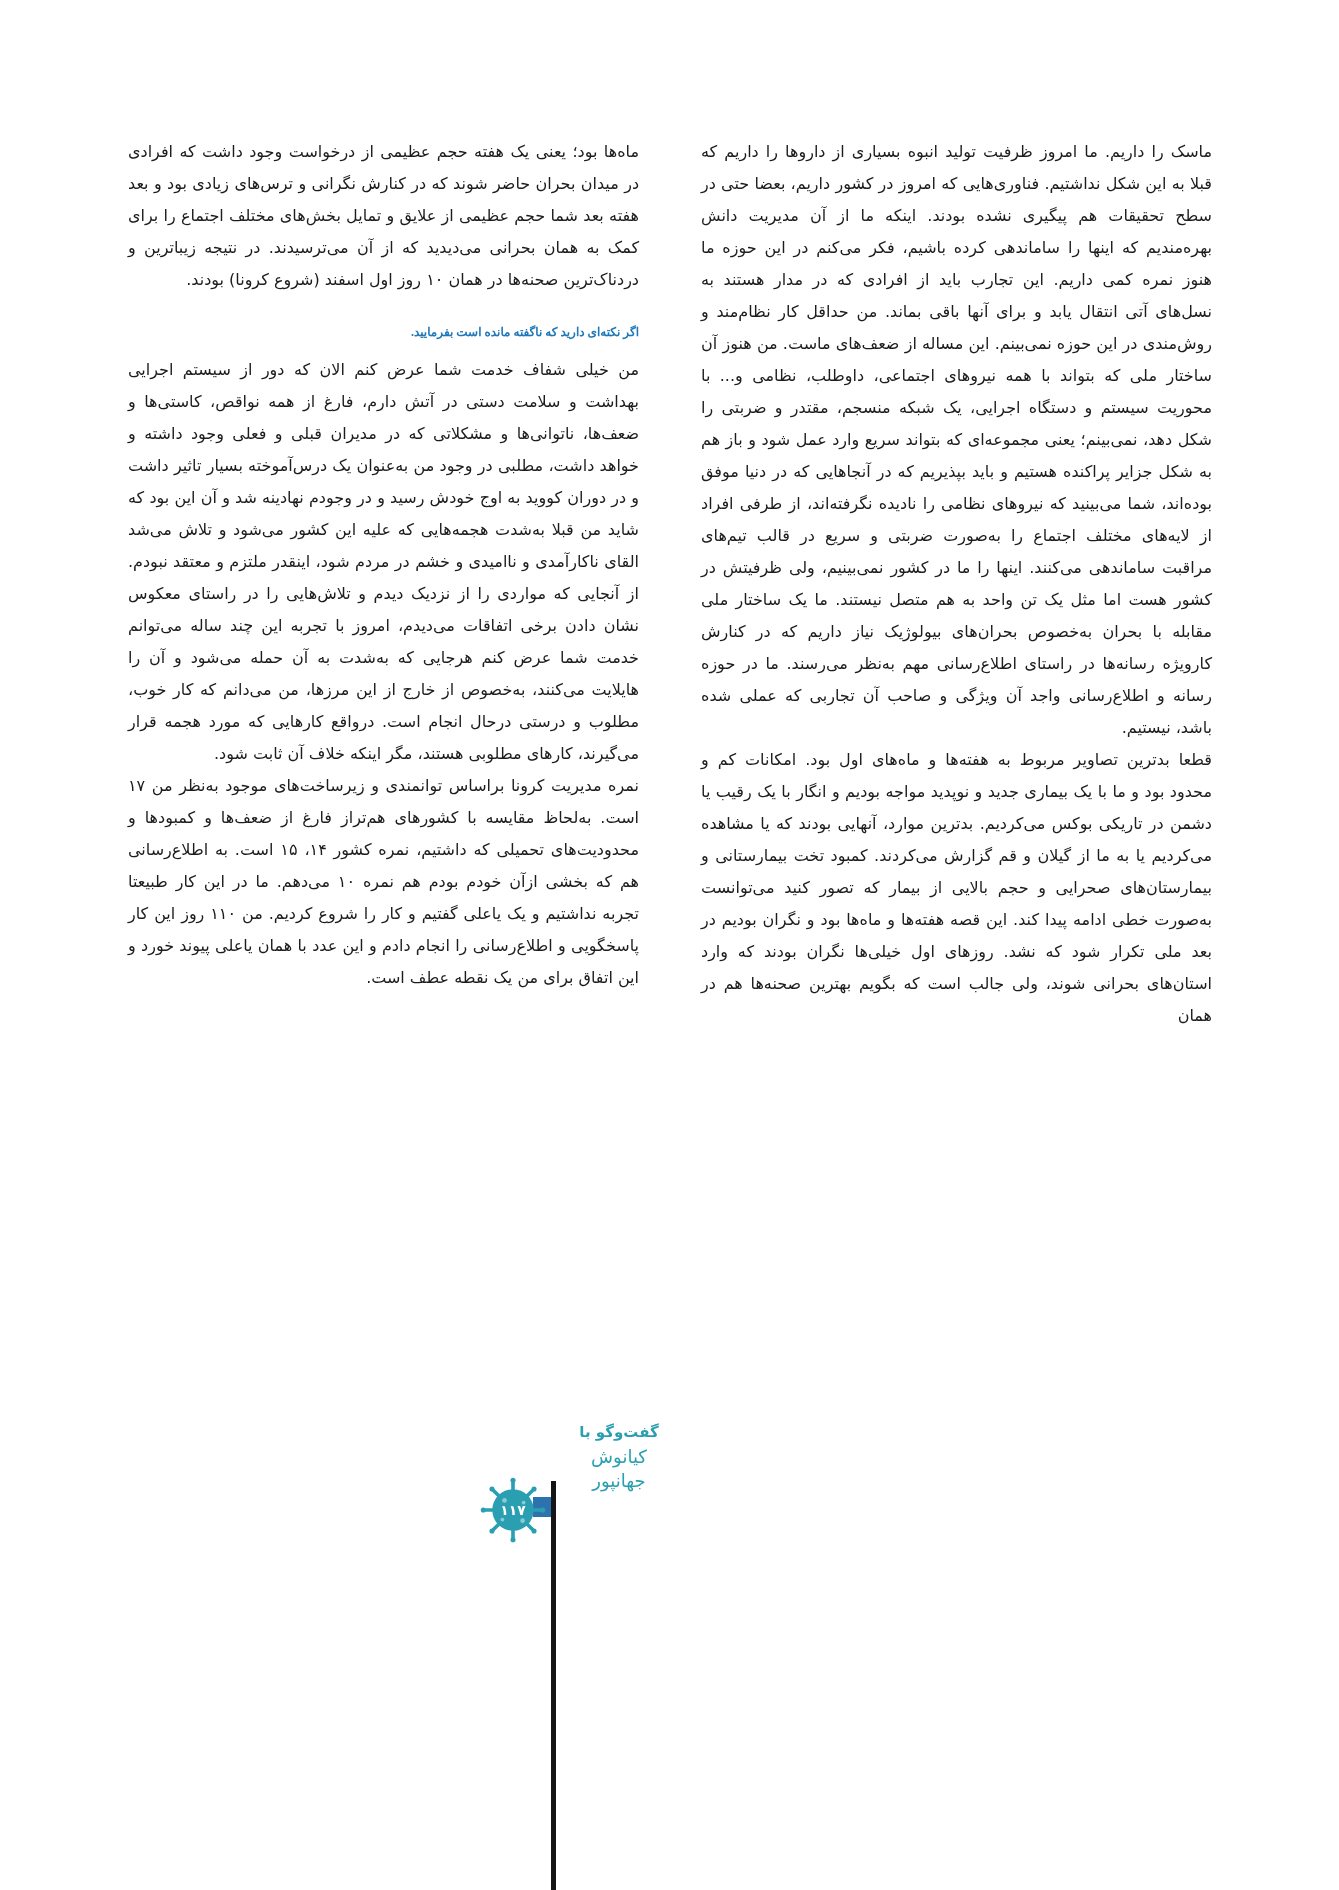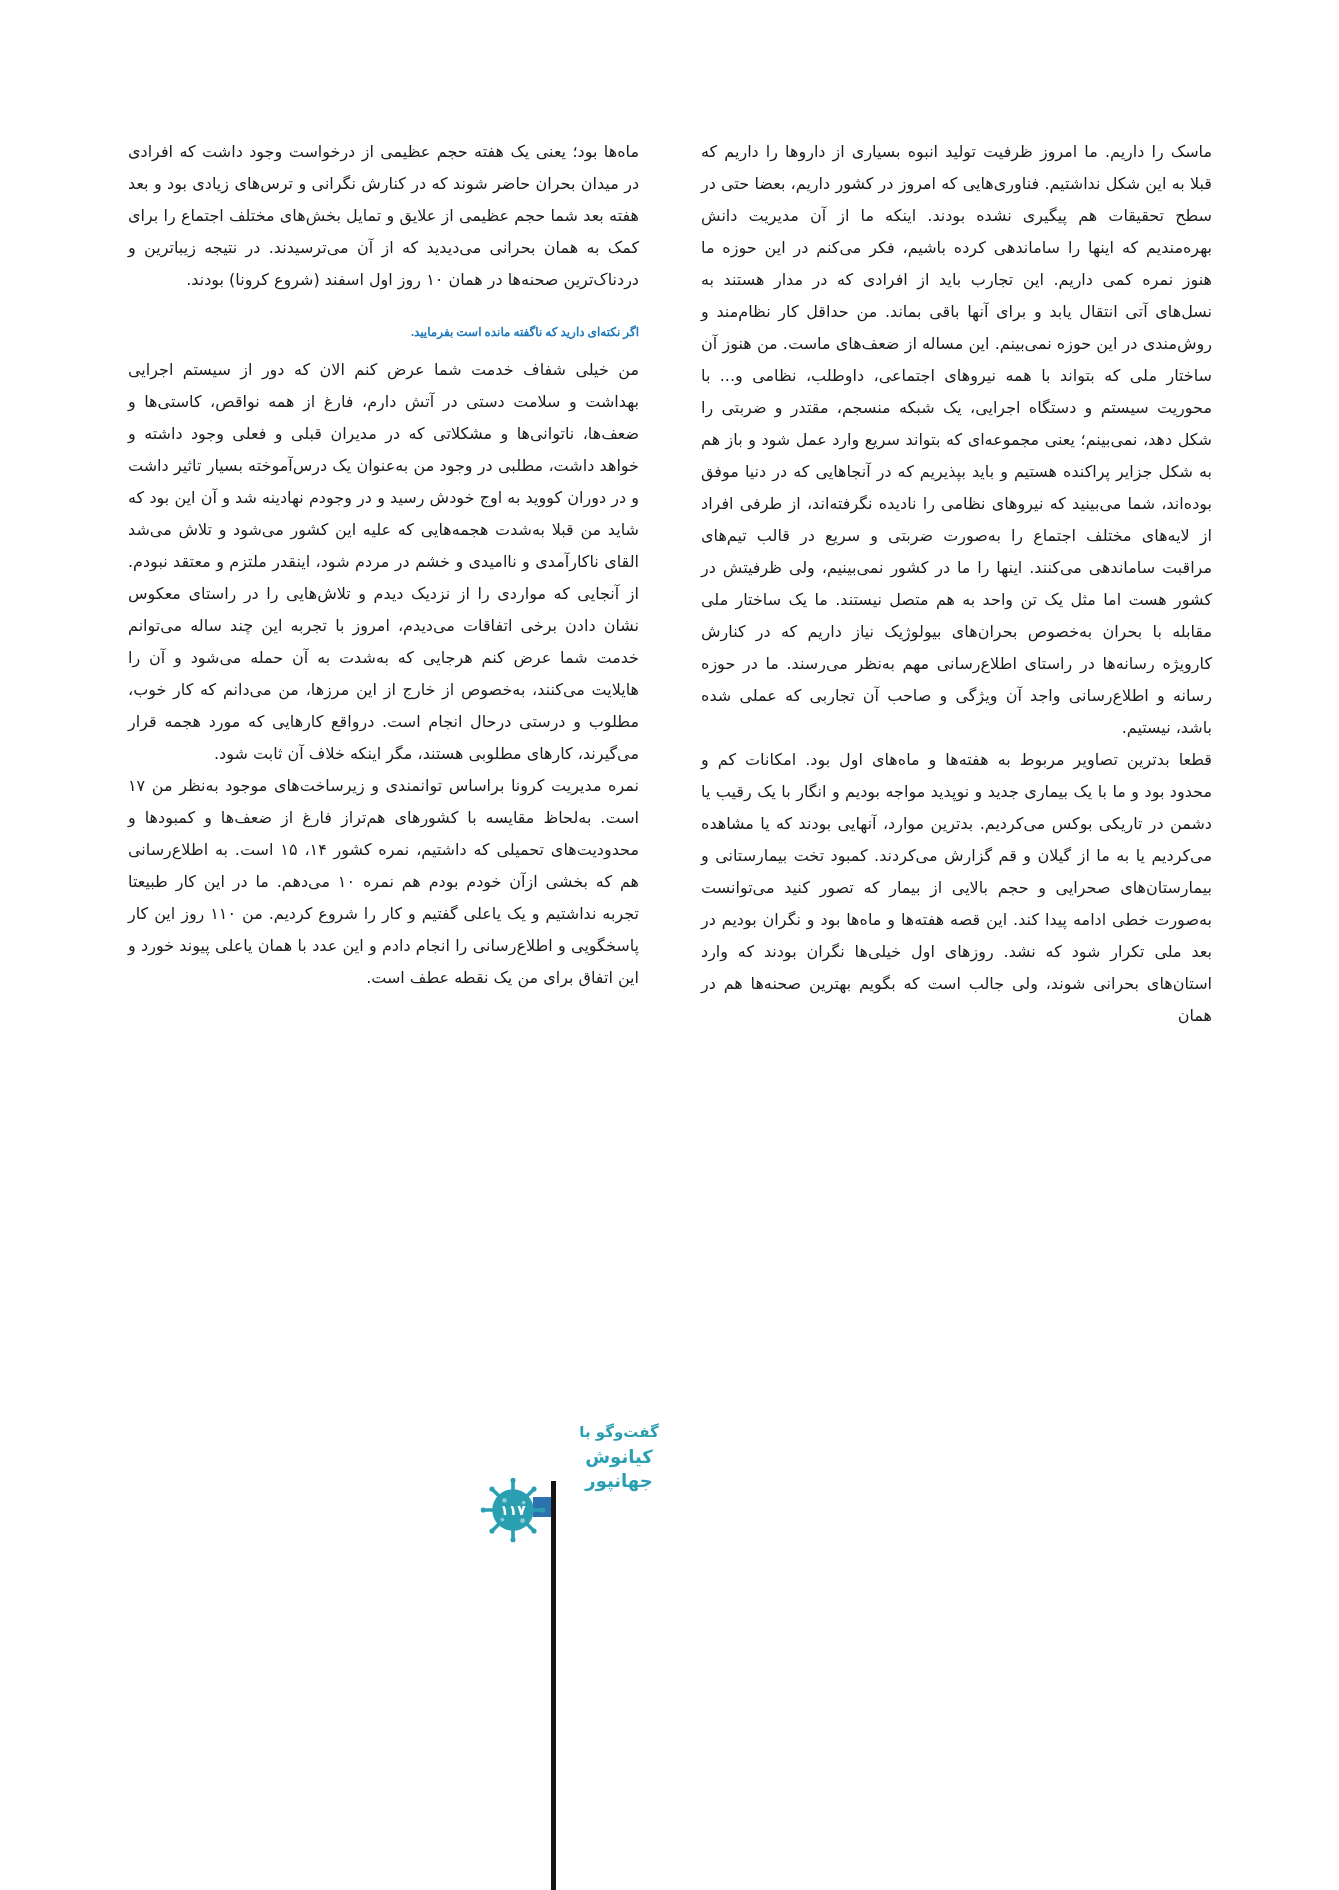--- a/index.html
+++ b/index.html
@@ -77,21 +77,21 @@
   .footer-kicker{
     display:block;
     font-size:15px;
     font-weight:bold;
     color:var(--footer-teal);
     line-height:20px;
   }
   .footer-name{
     display:block;
     font-size:18px;
-    font-weight:bold;
+    font-weight:normal;
     color:var(--footer-teal);
     line-height:24px;
     margin-top:3px;
   }
 </style>
 </head>
 <body>
 
 <div class="page">
 

